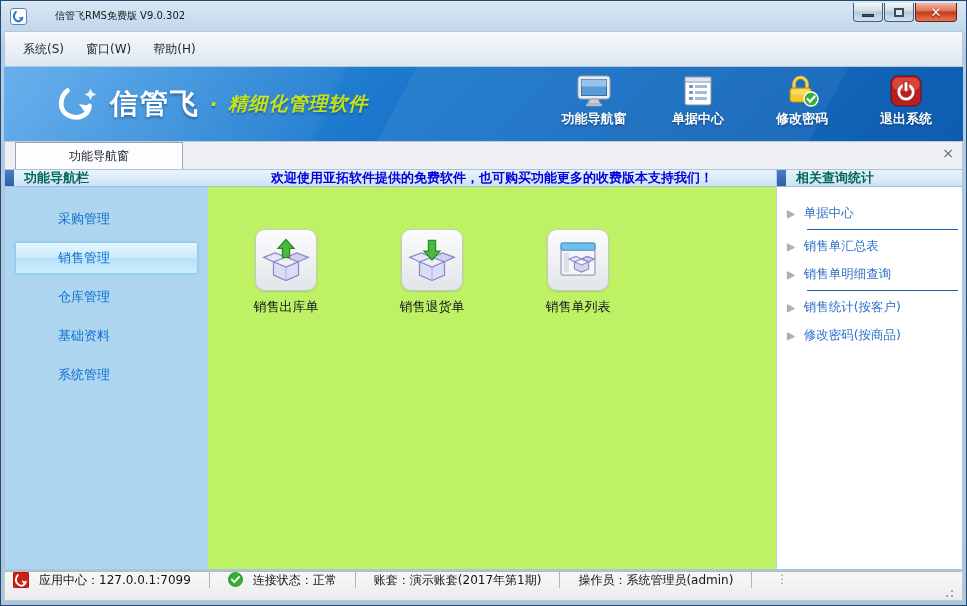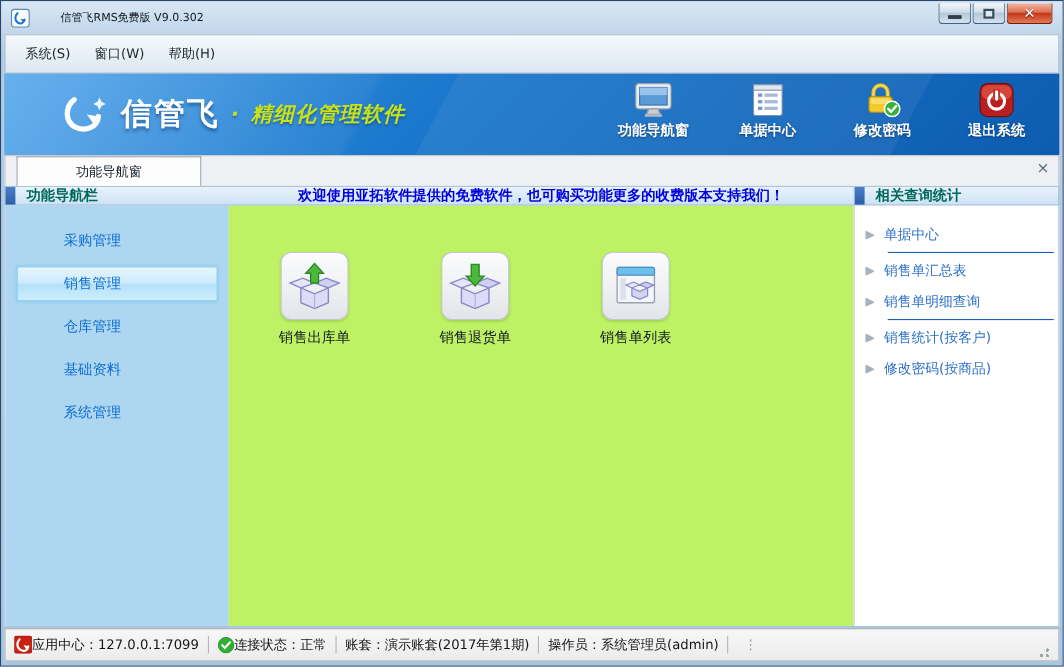--- a/index.html
+++ b/index.html
@@ -87,21 +87,21 @@
 
   .rightpanel { width:186px; flex-shrink:0; border-left:1px solid #b8cfe4; background:#fff; padding-top:14px; }
   .query-item { display:flex; align-items:center; height:24px; padding-left:10px; cursor:pointer; }
   .tri { color:#a8b2ba; font-size:10px; margin-right:9px; text-shadow:0 0 1px #6e7a84; }
   .query-label { font-size:12.5px; color:#2d6fc9; white-space:nowrap; }
   .query-sep { border-bottom:1px solid #1a5fb4; margin:2px 4px 4px 30px; }
   .query-item { margin-bottom:4px; }
 
   
   .statusbar { height:30px; background:linear-gradient(#f7f7f7,#ececec); border:1px solid #c8c8c8;
-    border-top:1px solid #b8b8b8; margin-top:1px; display:flex; align-items:center; padding:0 8px; }
+    border-top:1px solid #b8b8b8; margin-top:1px; display:flex; align-items:flex-start; padding:0 8px; gap:10px; }
   .status-text { font-size:12px; color:#141414; white-space:nowrap; }
   .vsep { width:1px; height:16px; background:#b4b4b4; margin:0 8px; }
   .dotsep { color:#9a9a9a; font-size:12px; letter-spacing:-1px; margin:0 6px; }
   .grip { margin-left:auto; width:12px; height:12px; align-self:flex-end; margin-bottom:2px;
     background:
       radial-gradient(circle 1.5px at 10px 10px,#9aa 99%,transparent),
       radial-gradient(circle 1.5px at 10px 5px,#9aa 99%,transparent),
       radial-gradient(circle 1.5px at 5px 10px,#9aa 99%,transparent); }
 </style>
 </head>

